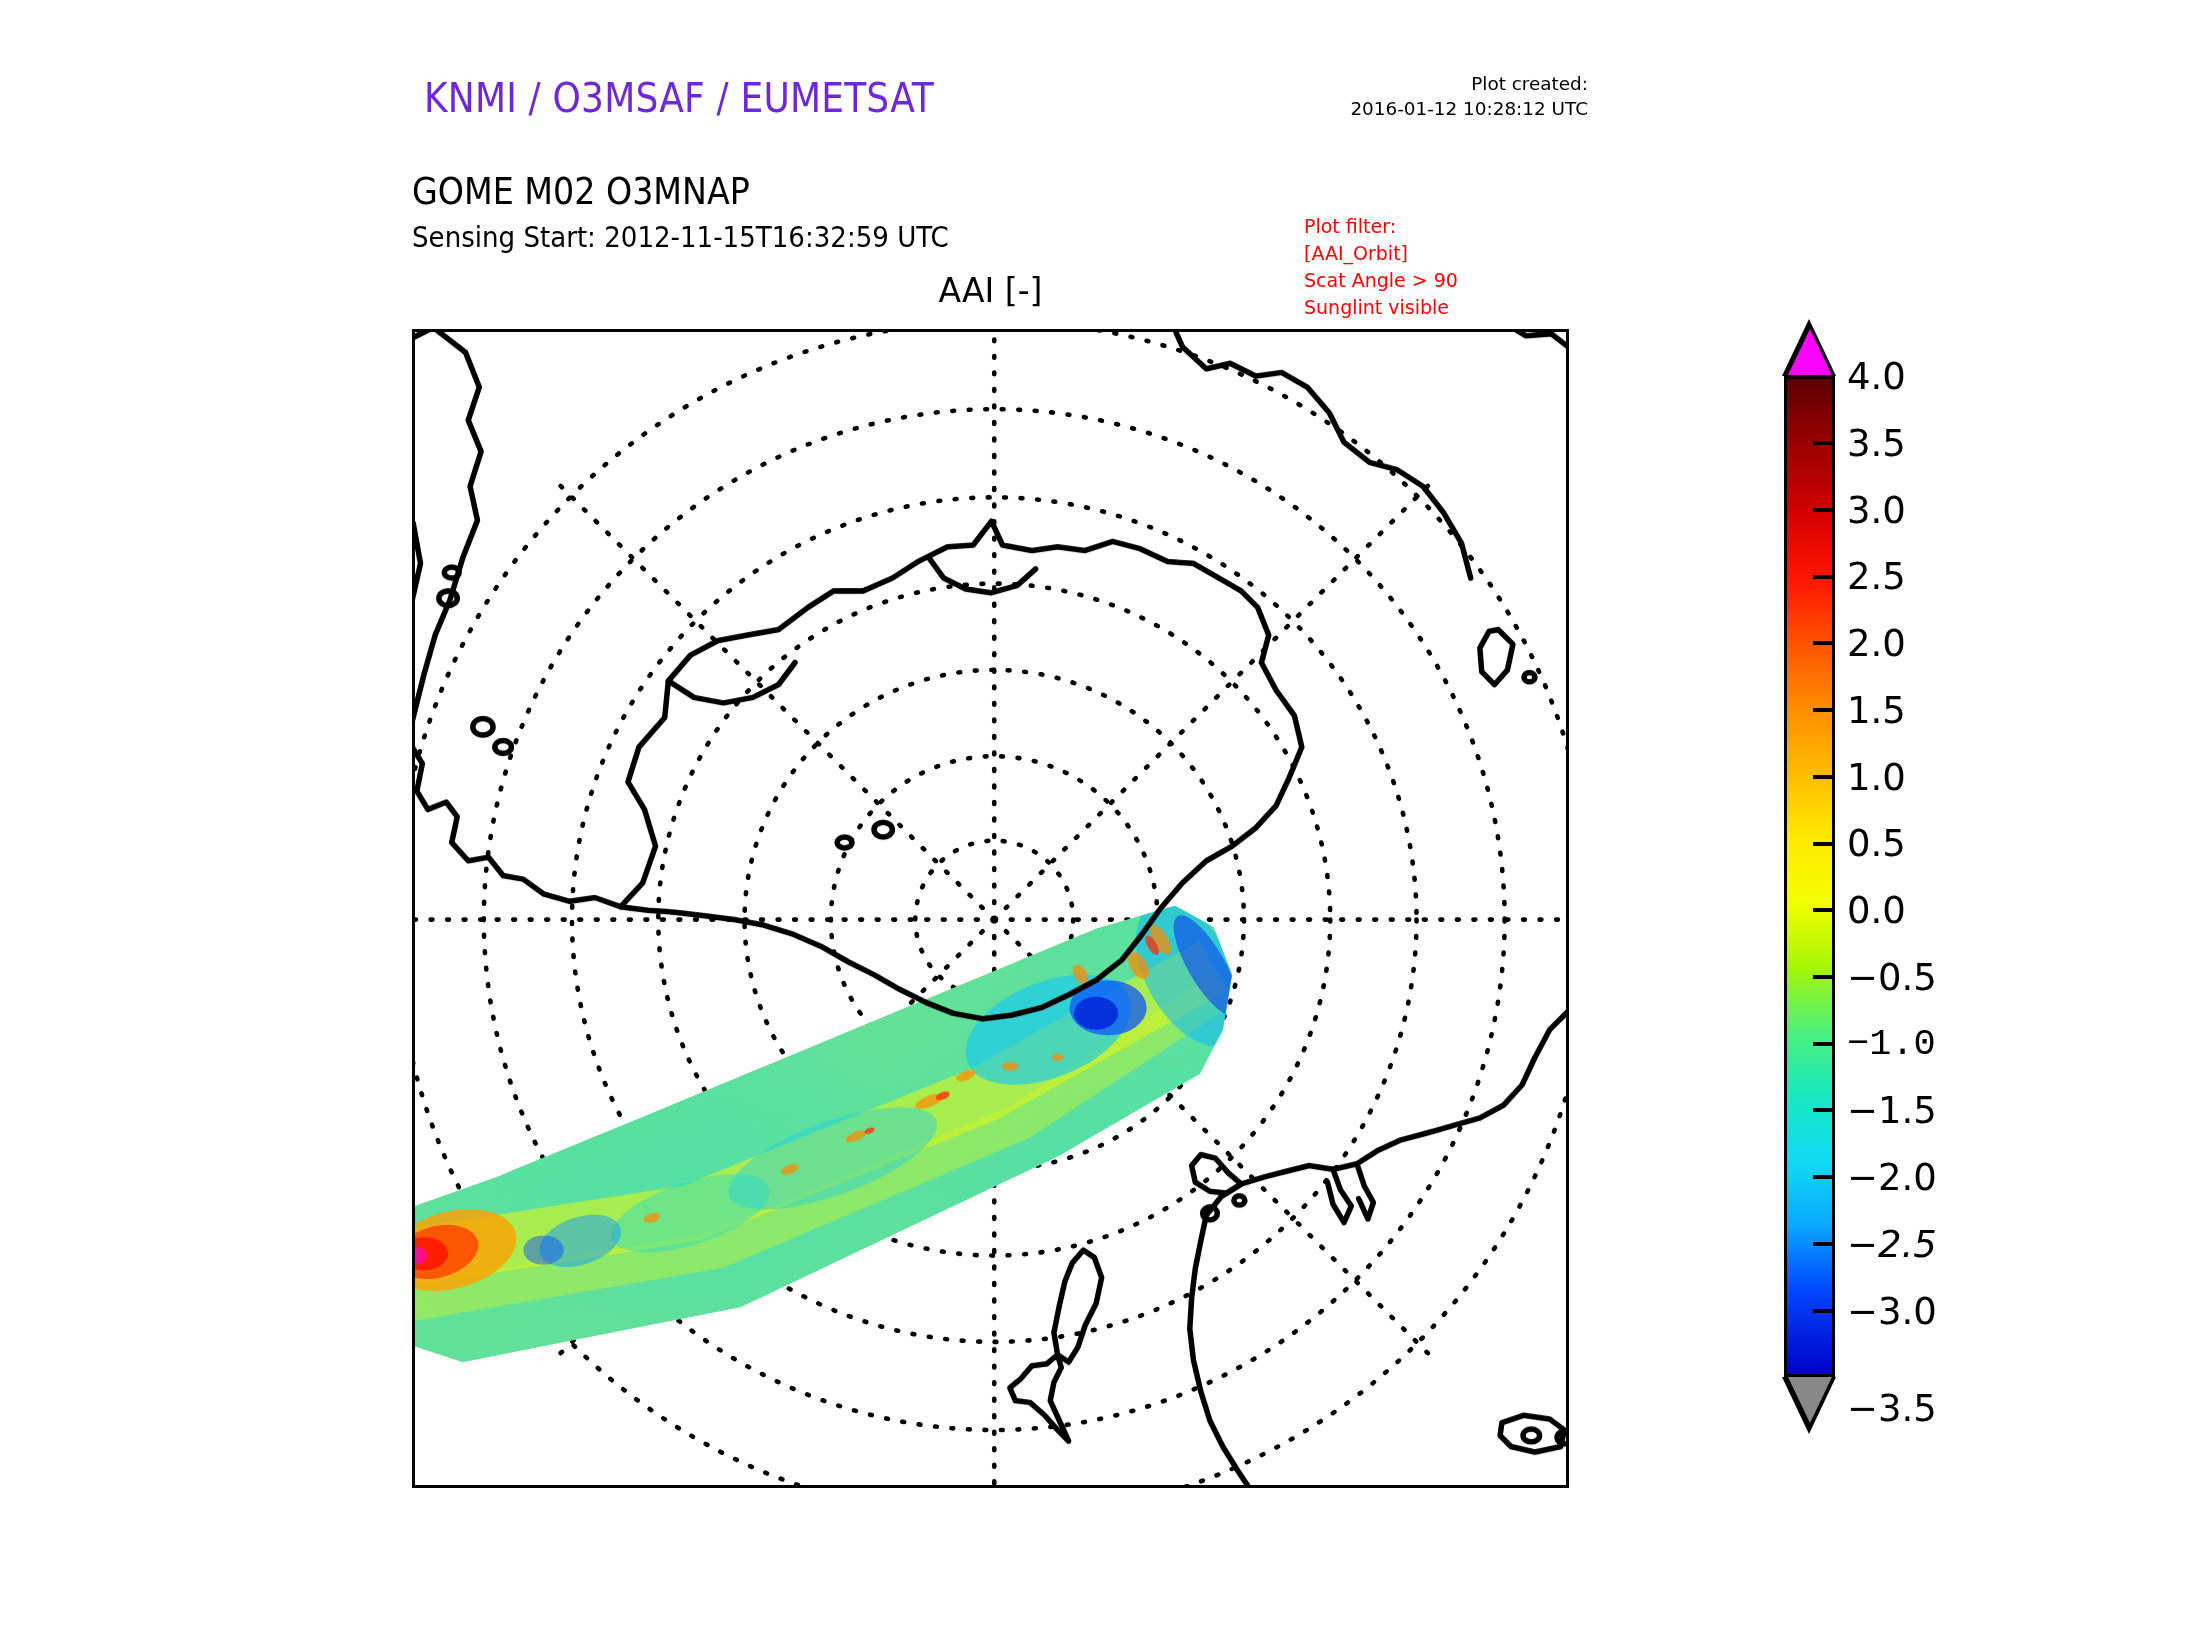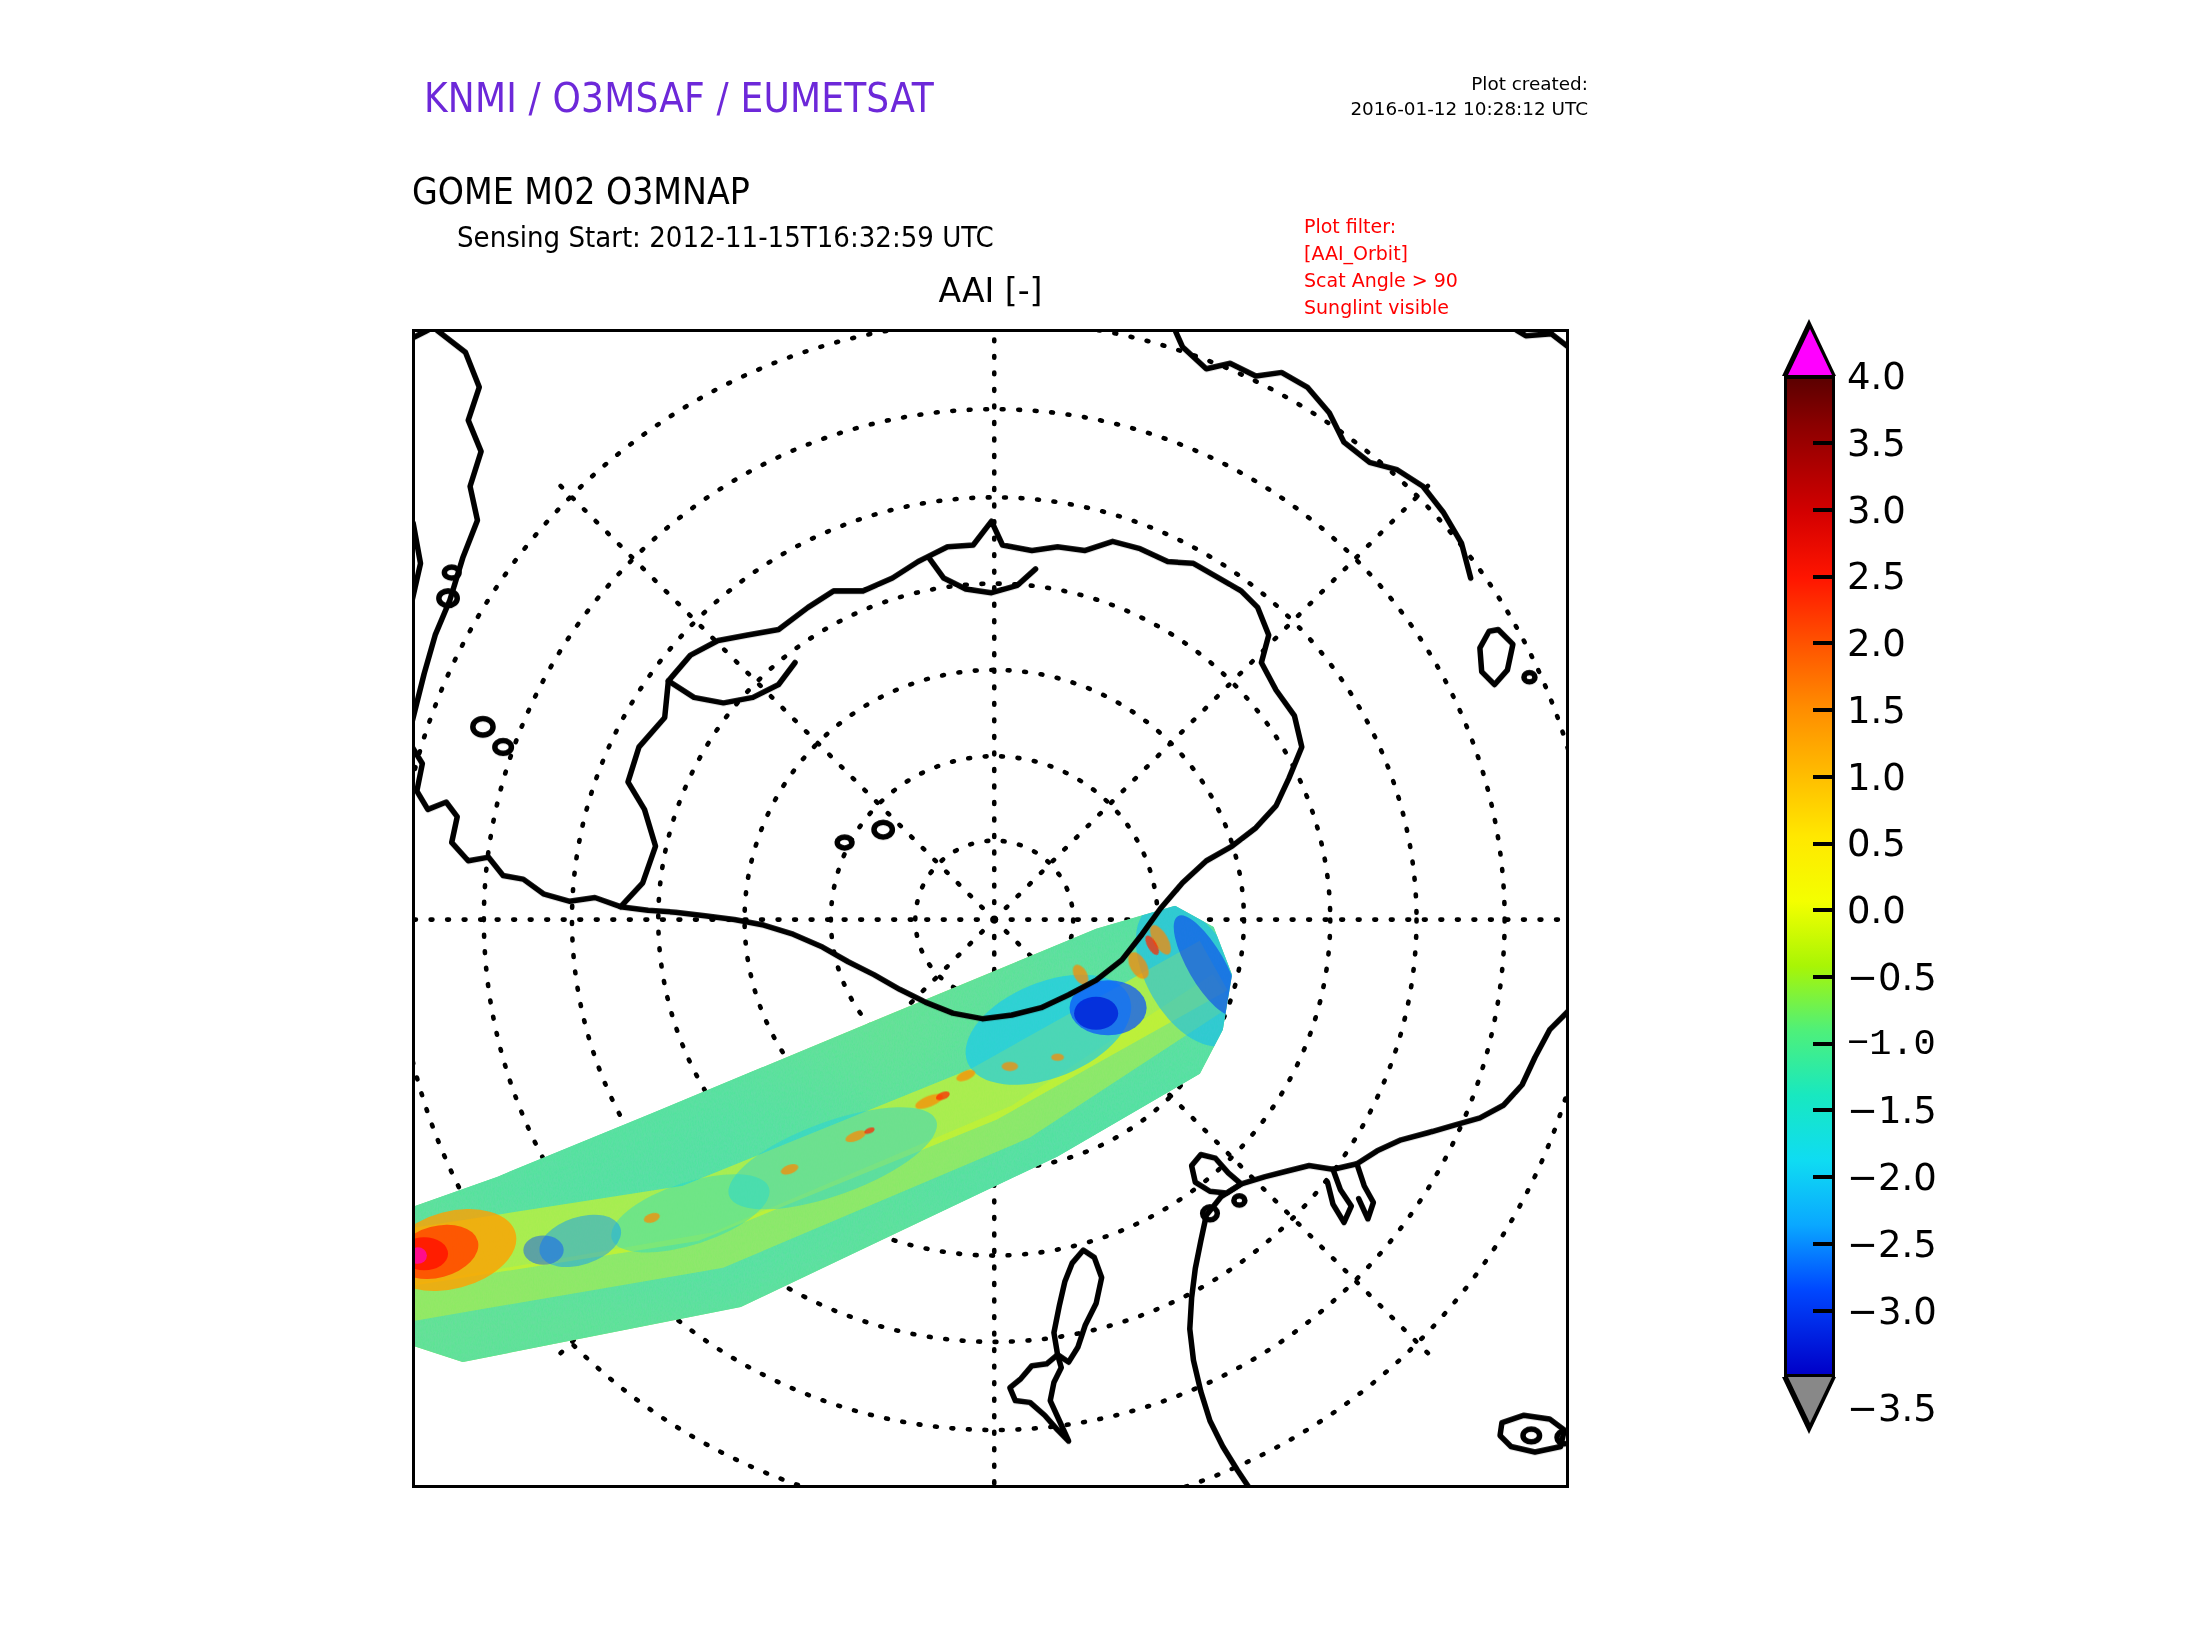--- a/index.html
+++ b/index.html
@@ -12,21 +12,21 @@
   #org-title{left:412px;top:75px;font-size:40px;color:#6d28d9;
              font-family:"DejaVu Sans Condensed","DejaVu Sans",sans-serif;
              letter-spacing:0.2px;white-space:nowrap;margin-left:12px;}
   #created-block{left:1267px;top:72px;width:321px;text-align:right;
                  font-size:18.4px;line-height:1.35;white-space:nowrap;}
   #product-line{left:412px;top:170px;font-size:37px;
                 font-family:"DejaVu Sans Condensed","DejaVu Sans",sans-serif;
                 white-space:nowrap;}
   #sensing-line{left:412px;top:220px;font-size:29px;
                 font-family:"DejaVu Sans Condensed","DejaVu Sans",sans-serif;
-                white-space:nowrap;margin-left:45px;}
+                white-space:nowrap;}
   #filter-block{left:1304px;top:213px;width:294px;text-align:left;
                 font-size:19px;line-height:1.42;color:#ff0000;white-space:nowrap;}
   #plot-title{left:412px;top:271px;width:1157px;text-align:center;font-size:33px;}
 
   
   #map-frame{left:412px;top:329px;width:1157px;height:1159px;
              border:3.7px solid #000;box-sizing:border-box;background:#fff;
              overflow:hidden;}
   #map-svg{position:absolute;left:0;top:0;}
 
@@ -307,19 +307,19 @@
       <div class="cb-lbl" style="top: 598px;">0.0</div>
       <div class="cb-tick" style="top: 663px;"></div>
       <div class="cb-lbl" style="top: 665px;">−0.5</div>
       <div class="cb-tick" style="top: 730px;"></div>
       <div class="cb-lbl" style="top: 732px; font-family: Liberation Mono, monospace;">−1.0</div>
       <div class="cb-tick" style="top: 796px;"></div>
       <div class="cb-lbl" style="top: 798px;">−1.5</div>
       <div class="cb-tick" style="top: 863px;"></div>
       <div class="cb-lbl" style="top: 865px;">−2.0</div>
       <div class="cb-tick" style="top: 930px;"></div>
-      <div class="cb-lbl" style="top: 932px;">−2.5</div>
+      <div class="cb-lbl" style="top: 932px; font-style: italic;">−2.5</div>
       <div class="cb-tick" style="top: 997px;"></div>
       <div class="cb-lbl" style="top: 999px;">−3.0</div>
       <div class="cb-lbl" style="top: 1096px;">−3.5</div>
     </div>
 </div>
 
 
 </body></html>

